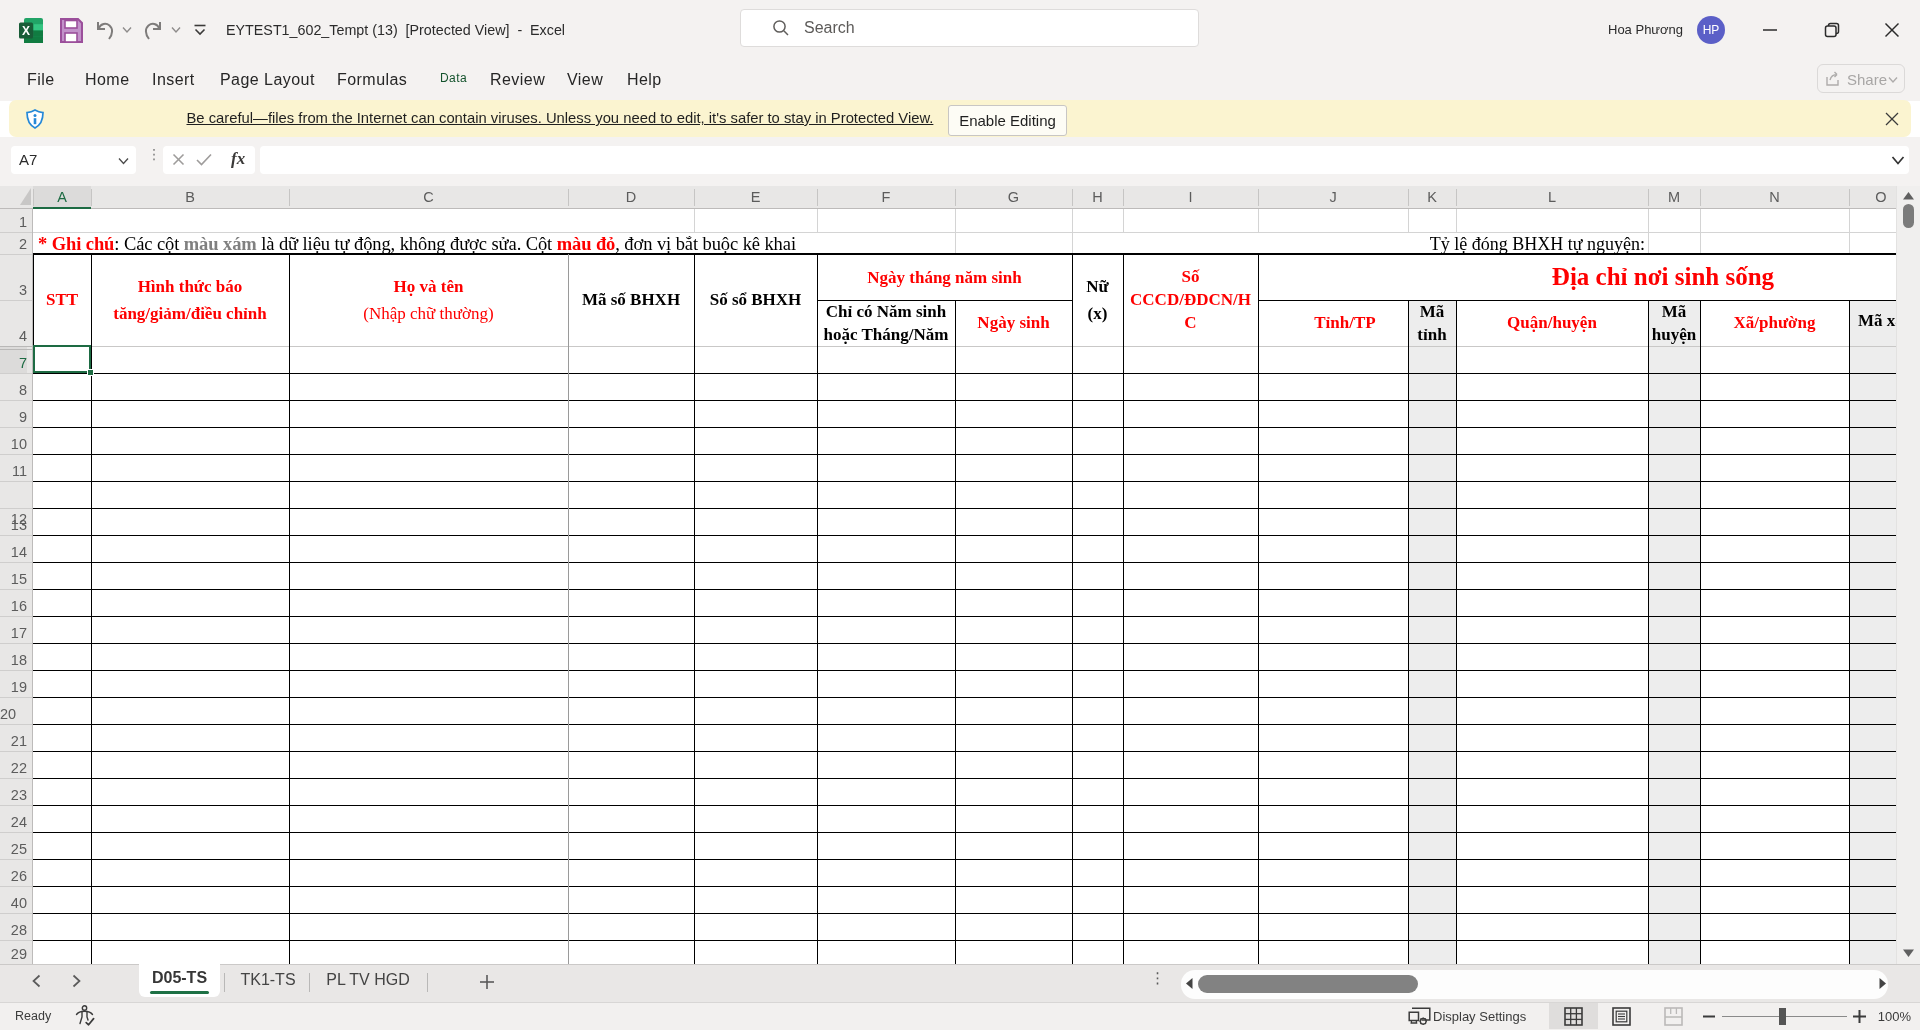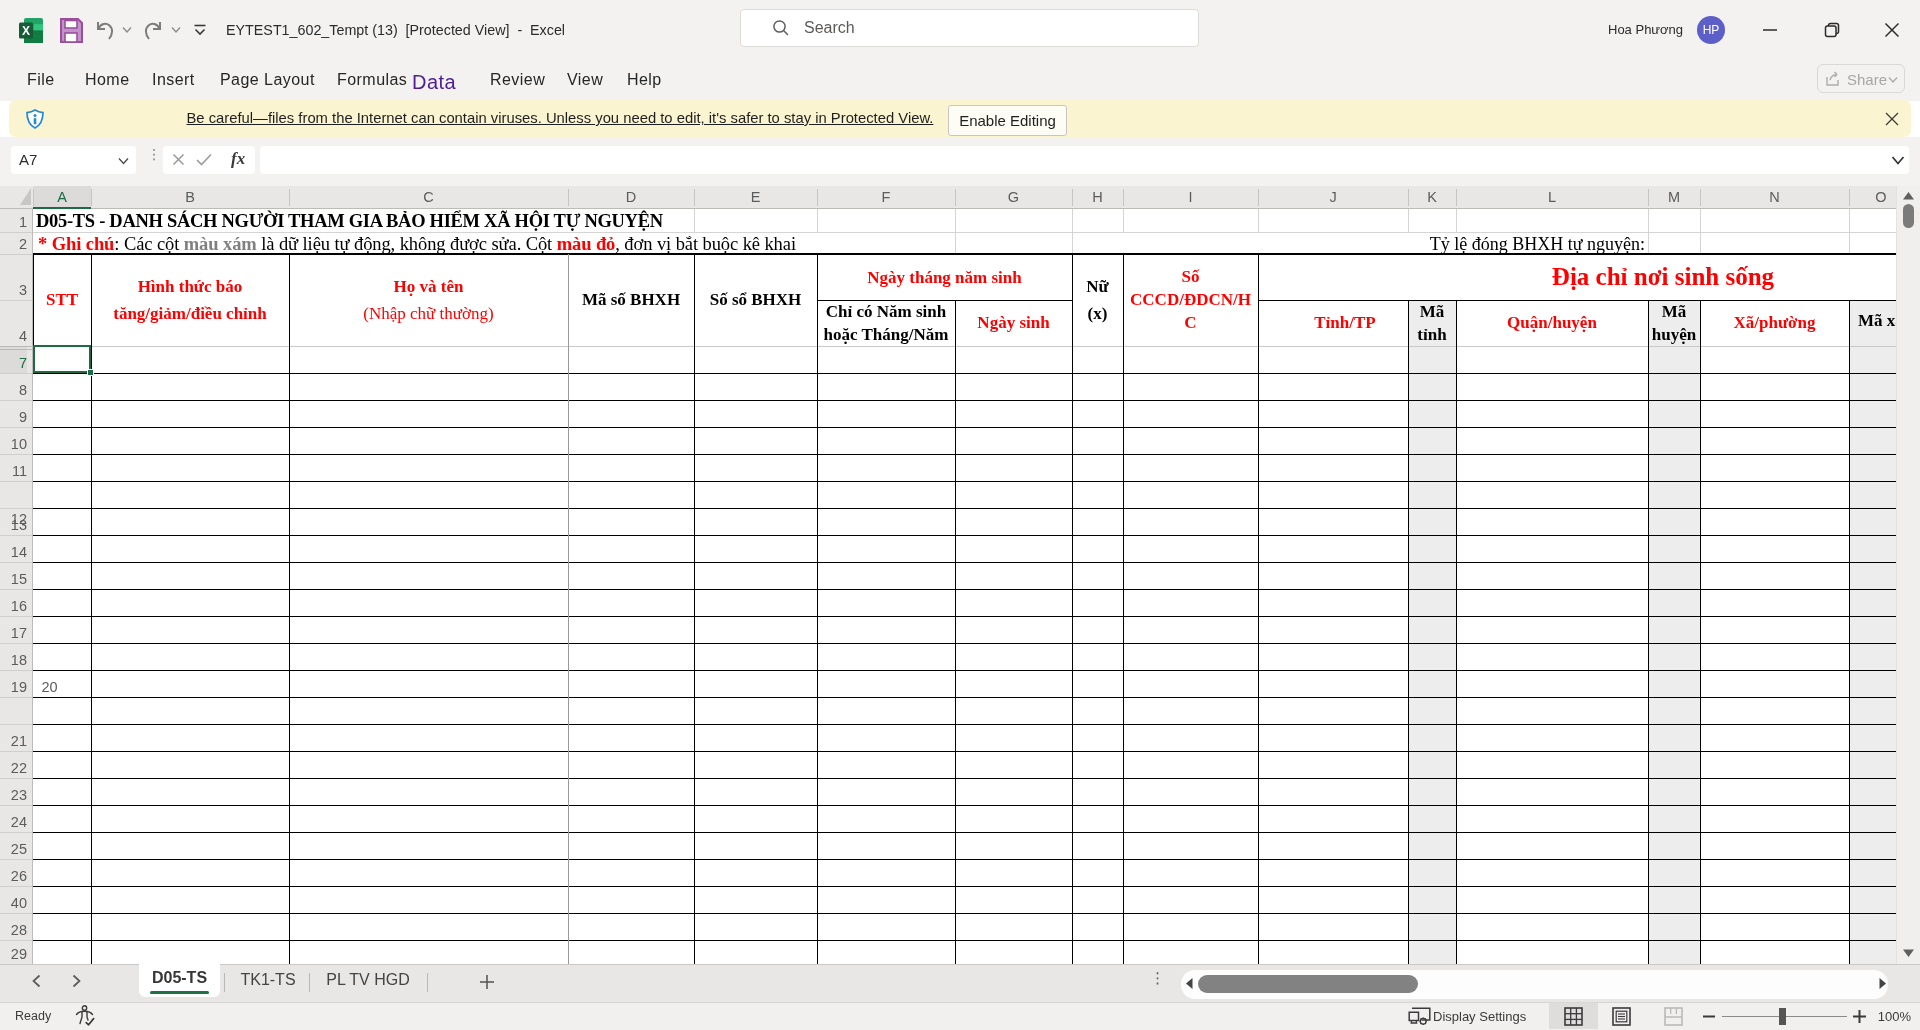--- a/index.html
+++ b/index.html
@@ -82,21 +82,21 @@
 <svg class="abs" style="left:1884px;top:22px;" width="16" height="16" viewBox="0 0 16 16">
   <line x1="1.5" y1="1.5" x2="14.5" y2="14.5" stroke="#2b2b2b" stroke-width="1.5"></line>
   <line x1="14.5" y1="1.5" x2="1.5" y2="14.5" stroke="#2b2b2b" stroke-width="1.5"></line>
 </svg>
 
 <div class="abs" style="top:71px;font-size:16px;letter-spacing:0.45px;color:#262626;left:27px;">File</div>
 <div class="abs" style="top:71px;font-size:16px;letter-spacing:0.45px;color:#262626;left:85px;">Home</div>
 <div class="abs" style="top:71px;font-size:16px;letter-spacing:0.45px;color:#262626;left:152px;">Insert</div>
 <div class="abs" style="top:71px;font-size:16px;letter-spacing:0.45px;color:#262626;left:220px;">Page Layout</div>
 <div class="abs" style="top:71px;font-size:16px;letter-spacing:0.45px;color:#262626;left:337px;">Formulas</div>
-<div class="abs" style="top:71px;font-size:20px;letter-spacing:0.45px;color:#4c1d95;left:412px;">Data</div>
+<div class="abs" style="top:71px;font-size:12px;letter-spacing:0.45px;color:#14532d;left:440px;">Data</div>
 <div class="abs" style="top:71px;font-size:16px;letter-spacing:0.45px;color:#262626;left:490px;">Review</div>
 <div class="abs" style="top:71px;font-size:16px;letter-spacing:0.45px;color:#262626;left:567px;">View</div>
 <div class="abs" style="top:71px;font-size:16px;letter-spacing:0.45px;color:#262626;left:627px;">Help</div>
 
 <div class="abs" style="left:1817px;top:64px;width:88px;height:29px;border:1px solid #dbd9d8;border-radius:6px;box-sizing:border-box;"></div>
 <svg class="abs" style="left:1825px;top:70px;" width="17" height="17" viewBox="0 0 17 17">
   <path d="M2 7 V15 H13 V10" fill="none" stroke="#aeacab" stroke-width="1.4"></path>
   <path d="M5 10 C6 6 9 4.5 12 4.5 M12 4.5 L9.5 2 M12 4.5 L9.5 7" fill="none" stroke="#aeacab" stroke-width="1.4"></path>
 </svg>
 <div class="abs" style="left:1847px;top:71px;font-size:15px;color:#a8a6a5;">Share</div>
@@ -219,21 +219,21 @@
     </div>
 <div class="rowhdr" style="top:616px;height:27px;width:27px;display:flex;align-items:flex-end;justify-content:flex-end;">
       <span style="color:#5c5c5c;line-height:19px;">17</span>
     </div>
 <div class="rowhdr" style="top:643px;height:27px;width:27px;display:flex;align-items:flex-end;justify-content:flex-end;">
       <span style="color:#5c5c5c;line-height:19px;">18</span>
     </div>
 <div class="rowhdr" style="top:670px;height:27px;width:27px;display:flex;align-items:flex-end;justify-content:flex-end;">
       <span style="color:#5c5c5c;line-height:19px;">19</span>
     </div>
-<div class="rowhdr" style="top:670px;height:27px;width:27px;display:flex;align-items:flex-end;justify-content:center;padding-left:36px;">
+<div class="rowhdr" style="top:697px;height:27px;width:27px;display:flex;align-items:flex-end;justify-content:flex-start;">
       <span style="color:#5c5c5c;line-height:19px;">20</span>
     </div>
 <div class="rowhdr" style="top:724px;height:27px;width:27px;display:flex;align-items:flex-end;justify-content:flex-end;">
       <span style="color:#5c5c5c;line-height:19px;">21</span>
     </div>
 <div class="rowhdr" style="top:751px;height:27px;width:27px;display:flex;align-items:flex-end;justify-content:flex-end;">
       <span style="color:#5c5c5c;line-height:19px;">22</span>
     </div>
 <div class="rowhdr" style="top:778px;height:27px;width:27px;display:flex;align-items:flex-end;justify-content:flex-end;">
       <span style="color:#5c5c5c;line-height:19px;">23</span>
@@ -294,21 +294,20 @@
 <div class="gvline" style="left:1456px;top:209px;height:22.5px;"></div>
 <div class="gvline" style="left:1648px;top:209px;height:22.5px;"></div>
 <div class="gvline" style="left:1700px;top:209px;height:22.5px;"></div>
 <div class="gvline" style="left:1849px;top:209px;height:22.5px;"></div>
 <div class="gvline" style="left:955px;top:231.5px;height:22.0px;"></div>
 <div class="gvline" style="left:1072px;top:231.5px;height:22.0px;"></div>
 <div class="gvline" style="left:1648px;top:231.5px;height:22.0px;"></div>
 <div class="gvline" style="left:1700px;top:231.5px;height:22.0px;"></div>
 <div class="gvline" style="left:1849px;top:231.5px;height:22.0px;"></div>
 <div class="ghline" style="left:33px;top:231.5px;width:1863px;"></div>
-<div class="abs serif b" style="left:36px;top:211px;font-size:18.5px;letter-spacing:-0.3px;color:#000;white-space:nowrap;">D05-TS - DANH SÁCH NGƯỜI THAM GIA BẢO HIỂM XÃ HỘI TỰ NGUYỆN</div>
 <div class="abs serif" style="left:38px;top:233.5px;font-size:18.5px;letter-spacing:-0.09px;color:#000;white-space:nowrap;"><span class="b red">* Ghi chú</span>: Các cột <span class="b" style="color:#808080;">màu xám</span> là dữ liệu tự động, không được sửa. Cột <span class="b red">màu đỏ</span>, đơn vị bắt buộc kê khai</div>
 <div class="abs serif" style="left:1156px;top:234px;width:489px;font-size:18px;color:#000;text-align:right;white-space:nowrap;">Tỷ lệ đóng BHXH tự nguyện:</div>
 <div class="abs" style="left:33px;top:253px;width:1863px;height:1.5px;background:#000;"></div>
 <div class="grayfill" style="left:1408px;top:300px;width:48px;height:45.5px;"></div>
 <div class="grayfill" style="left:1648px;top:300px;width:52px;height:45.5px;"></div>
 <div class="grayfill" style="left:1849px;top:300px;width:47px;height:45.5px;"></div>
 <div class="abs" style="left:33px;top:253.5px;width:1px;height:92.0px;background:#000;"></div>
 <div class="abs" style="left:91px;top:253.5px;width:1px;height:92.0px;background:#000;"></div>
 <div class="abs" style="left:289px;top:253.5px;width:1px;height:92.0px;background:#000;"></div>
 <div class="abs" style="left:568px;top:253.5px;width:1px;height:92.0px;background:#9a9a9a;"></div>

